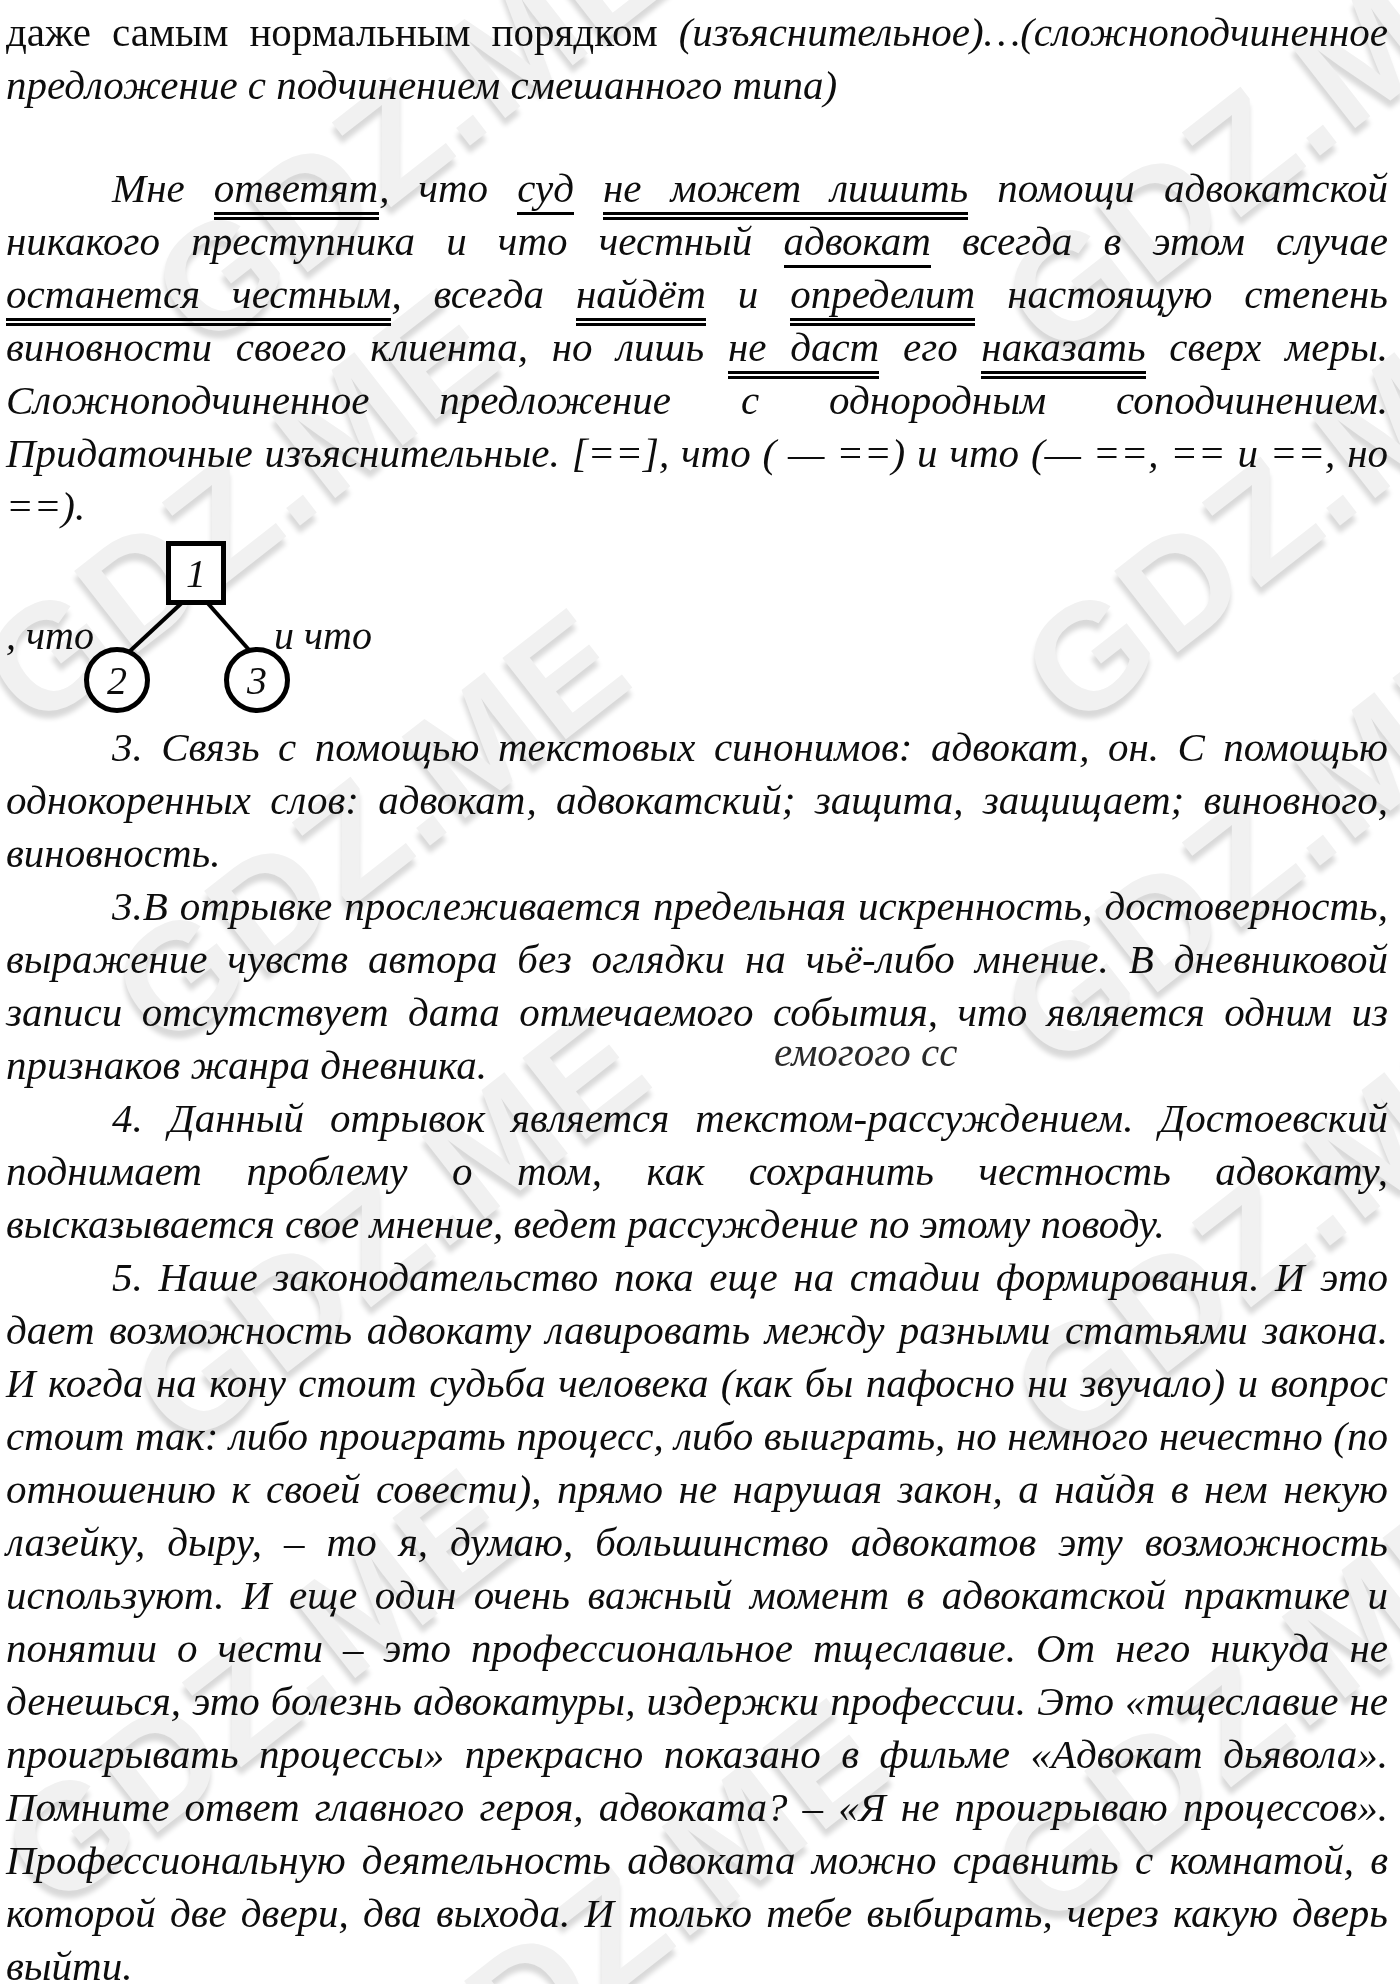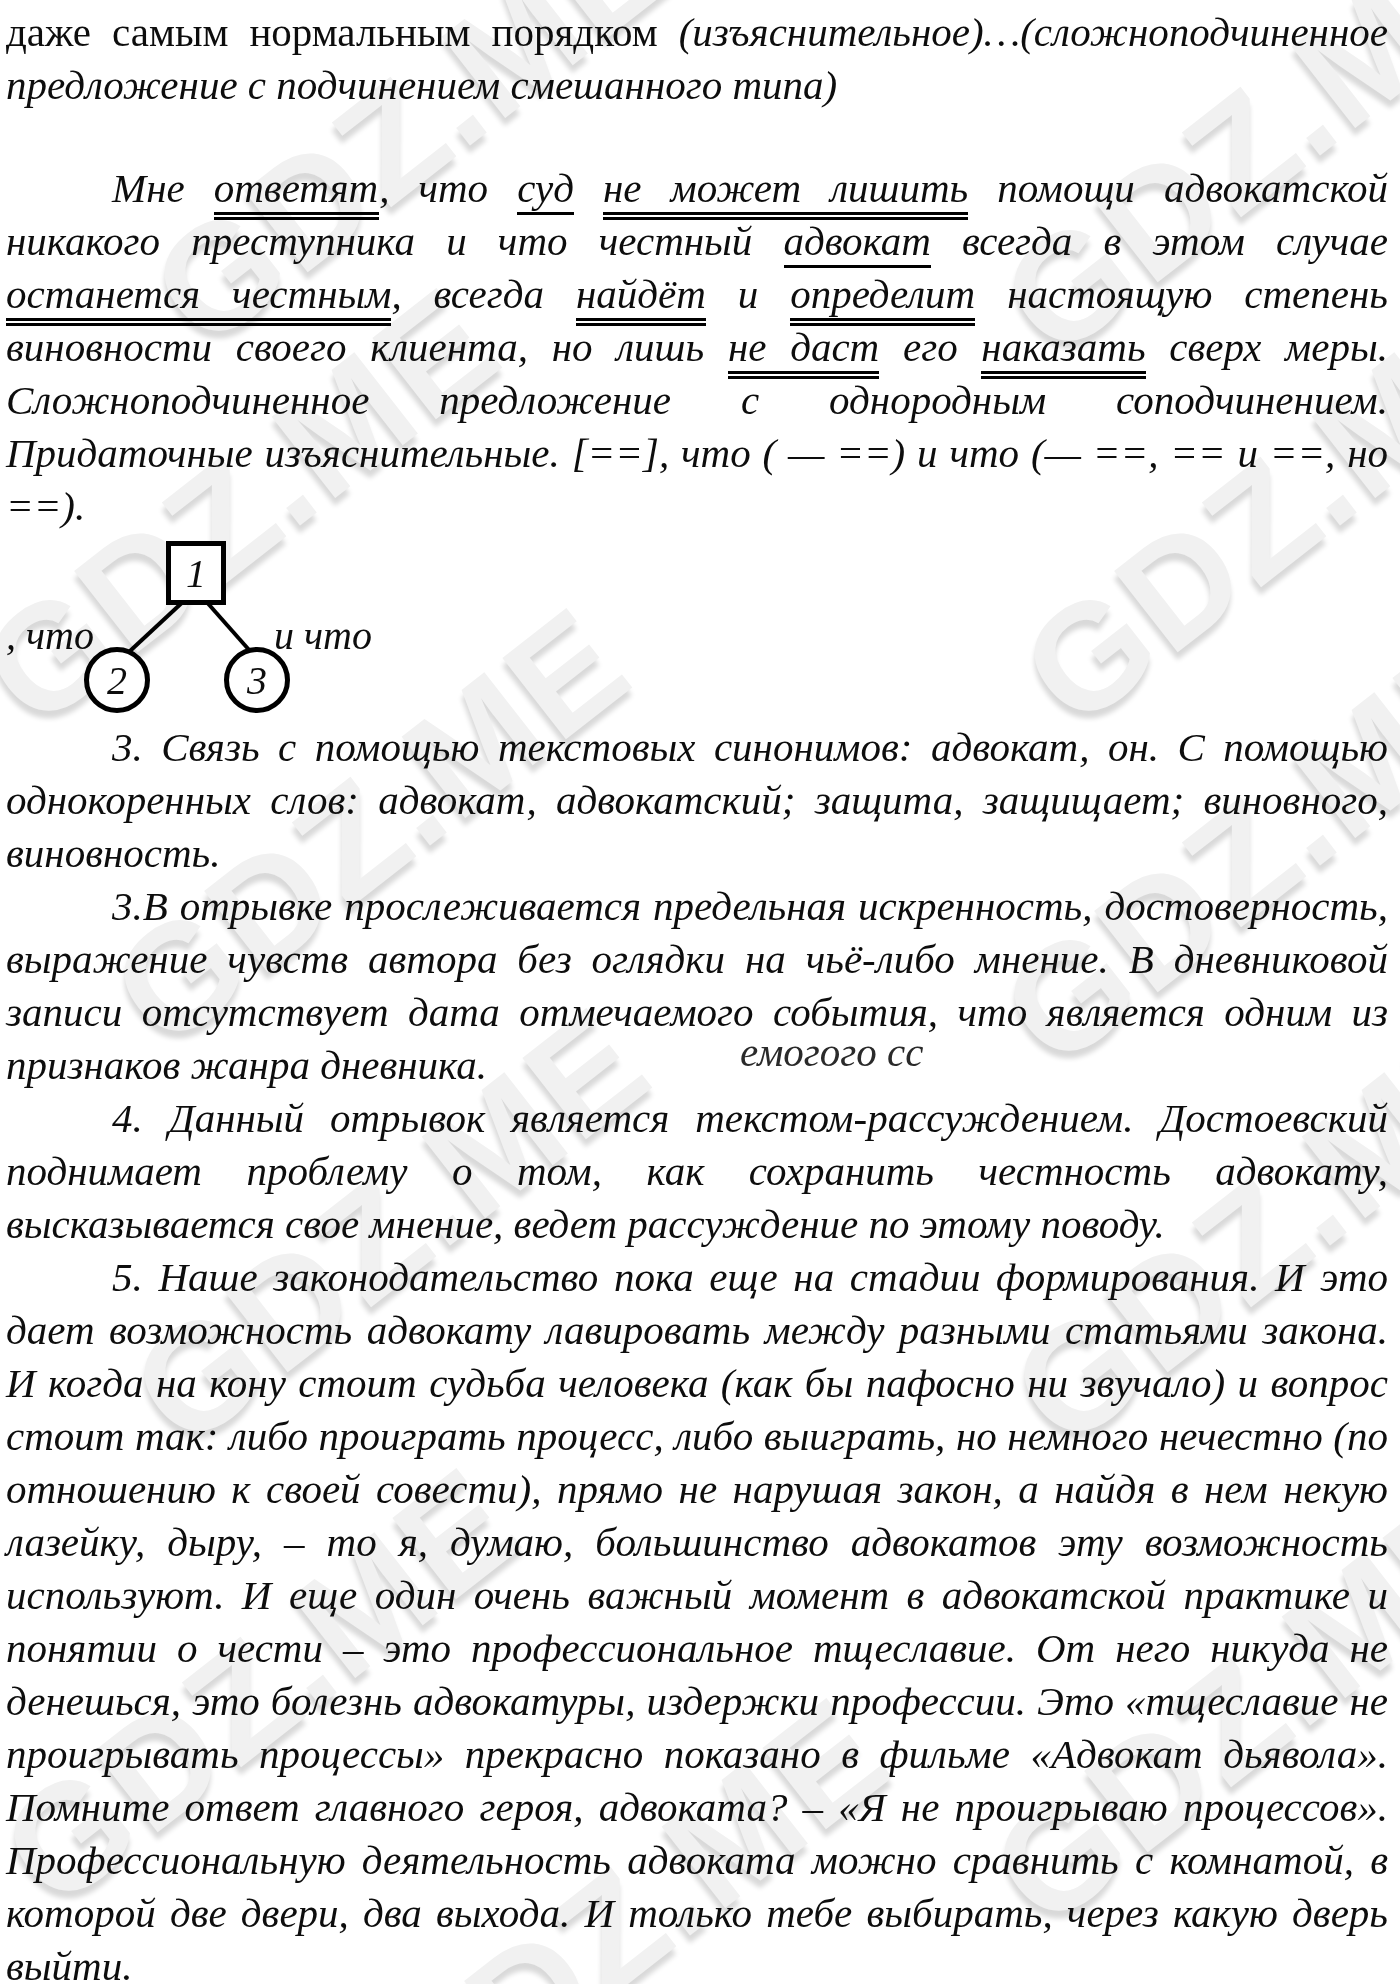--- a/index.html
+++ b/index.html
@@ -67,21 +67,21 @@
     background:#fff;
   }
   .ci-l{left:78px;}
   .ci-r{left:218px;}
   .conj{position:absolute;top:74px;font-size:40px;font-style:italic;white-space:nowrap;}
   .conj-l{left:0px;}
   .conj-r{left:268px;}
   .item{position:relative;}
   .ghost{
     position:absolute;
-    left:628px;top:146px;
+    left:662px;top:146px;
     font-style:italic;color:#2a2a2a;
     white-space:nowrap;
   }
 </style>
 </head>
 <body>
 
 <div class="page">
 
   <div class="wm" style="left:110px;top:40px;">GDZ.ME</div>

